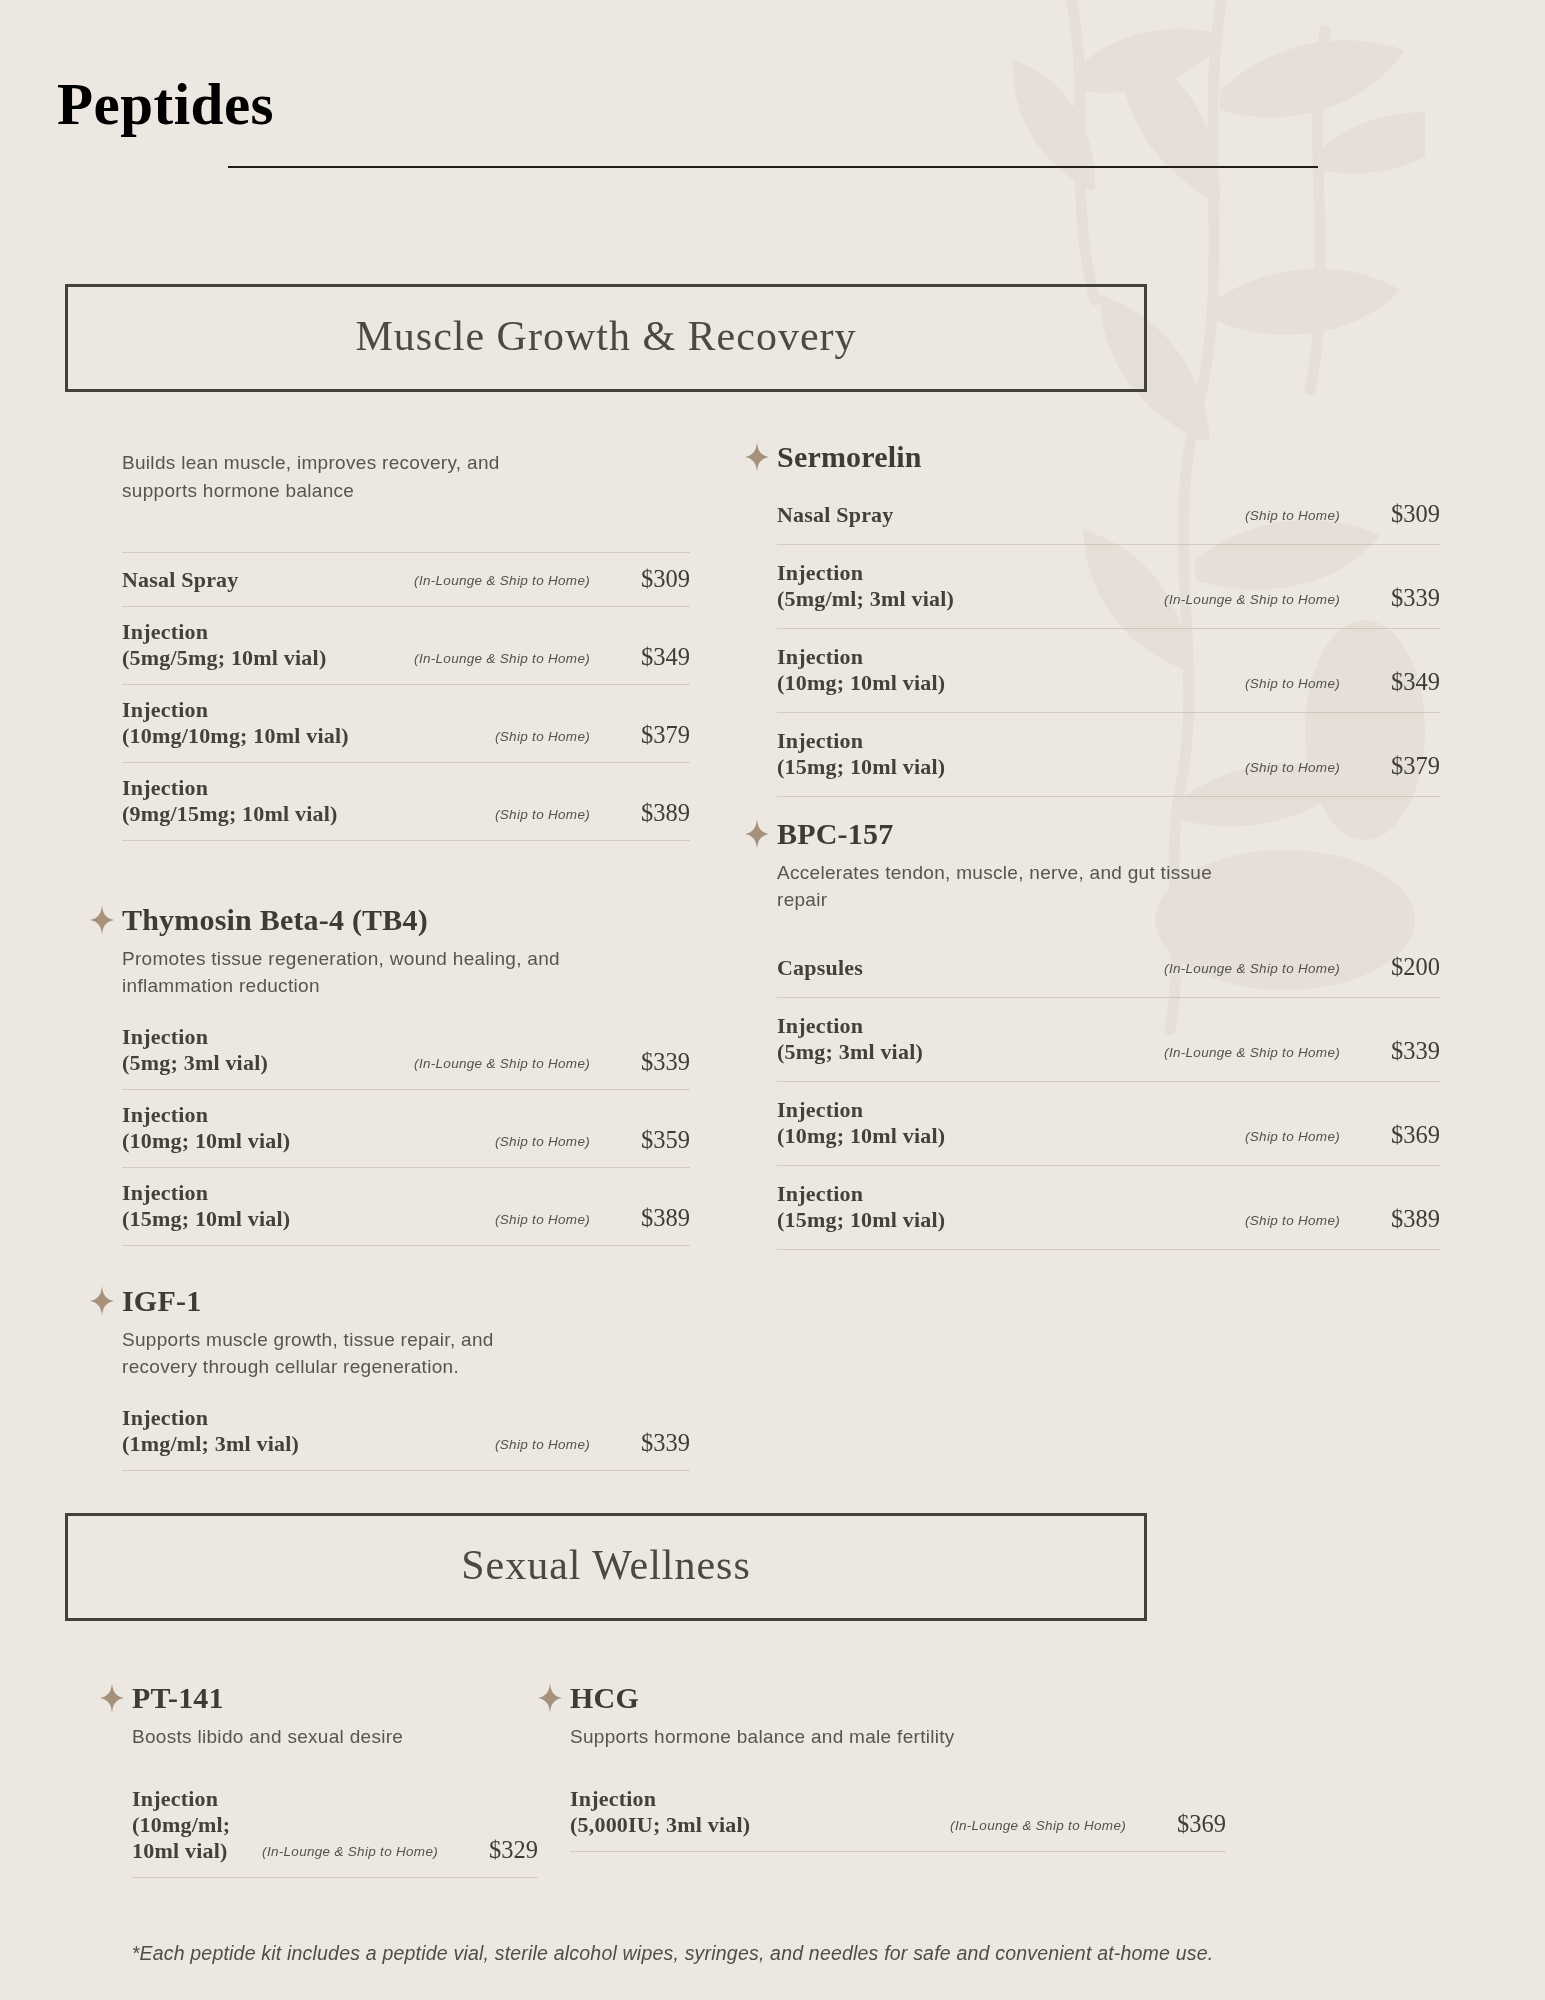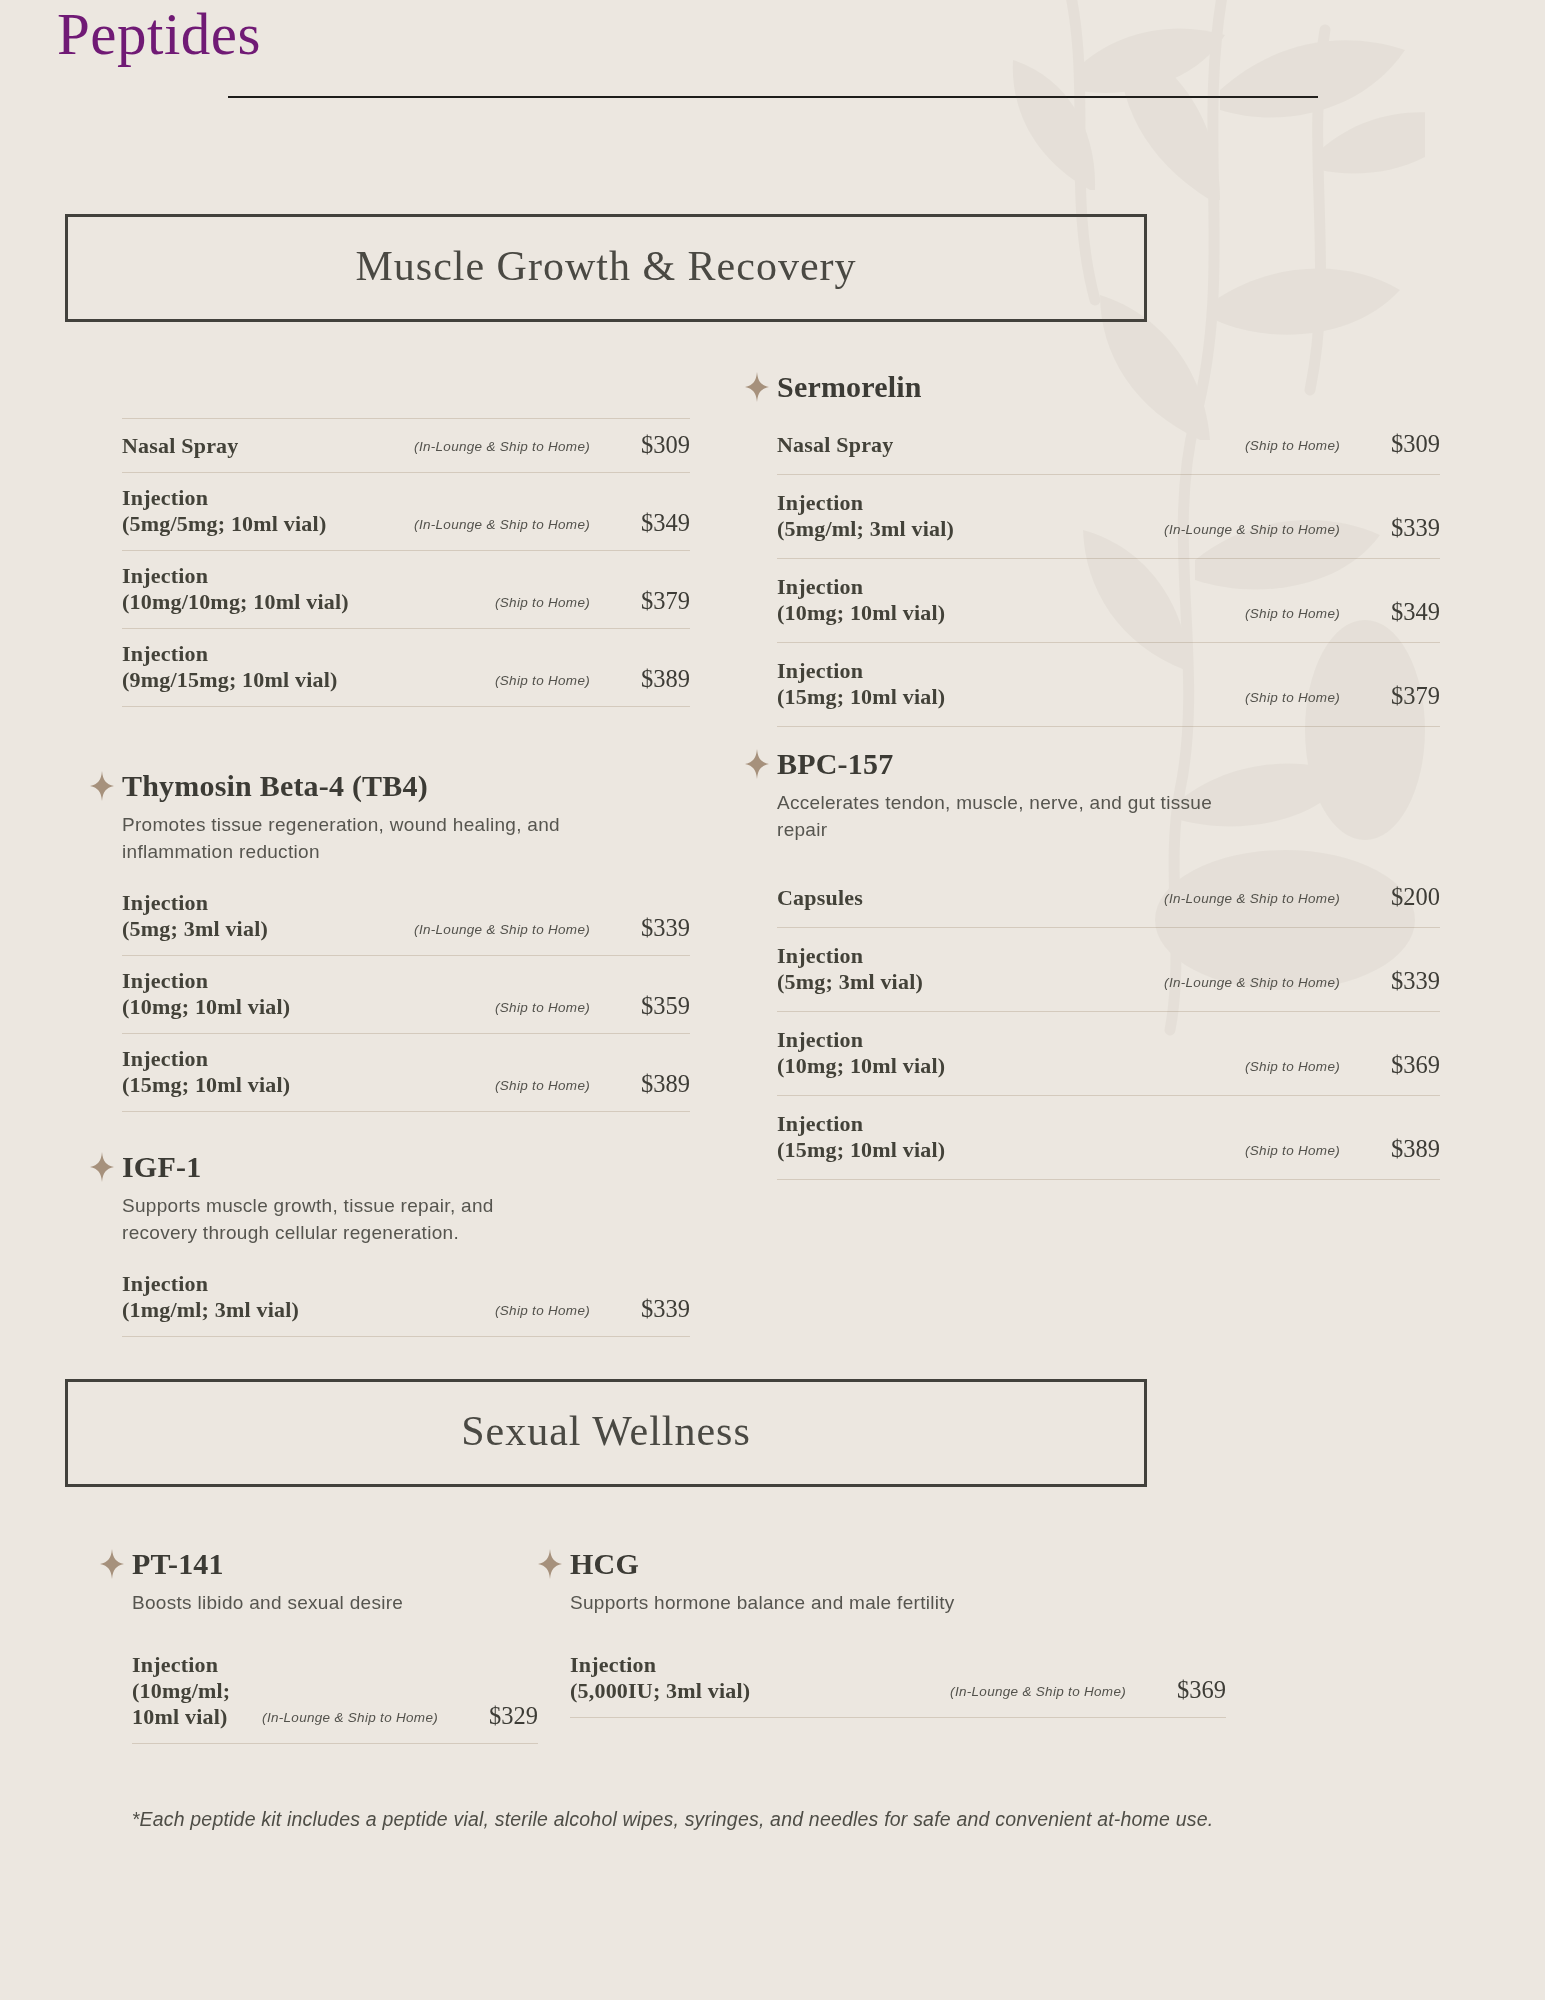--- a/index.html
+++ b/index.html
@@ -12,23 +12,23 @@
   }
   h1,h2,h3,p{margin:0;font-weight:normal}
 
   
   .watermark{position:absolute;top:-30px;right:120px;width:660px;height:1150px;opacity:.05;pointer-events:none}
   .watermark path,.watermark ellipse{fill:#6D6152}
   .watermark .stem{fill:none;stroke:#6D6152;stroke-width:11;stroke-linecap:round}
 
   
   .page-title{
-    margin-left:57px;
-    font-family:"Liberation Serif",serif;font-weight:normal;
-    font-size:59px;letter-spacing:.5px;color:#701a75;
+    padding-top:70px;margin-left:57px;
+    font-family:"Liberation Serif",serif;font-weight:bold;
+    font-size:59px;letter-spacing:.5px;color:#000000;
   }
   .title-rule{margin-top:27px;width:1090px;border:0;border-top:2.5px solid #1E1D1A;height:0}
 
   
   .section-box{
     margin-left:65px;width:1082px;box-sizing:border-box;
     border:3px solid #42413C;
     text-align:center;padding:25px 10px 29px;
   }
   .section-title{
@@ -128,20 +128,21 @@
 
 <div id="sections">
     <section class="menu-section" id="section-0">
       <div class="section-box">
         <h2 class="section-title">Muscle Growth &amp; Recovery</h2>
       </div>
       <div class="columns">
         <div class="col col-0">
           <article class="product">
             <div class="product-body">
+              <p class="product-desc">Builds lean muscle, improves recovery, and supports hormone balance</p>
               <div class="rows">
                 <div class="row">
                   <div class="row-label">
                     <span class="lab1">Nasal Spray</span>
                   </div>
                   <span class="row-note">(In-Lounge &amp; Ship to Home)</span>
                   <span class="row-price">$309</span>
                 </div>
                 <div class="row">
                   <div class="row-label">

